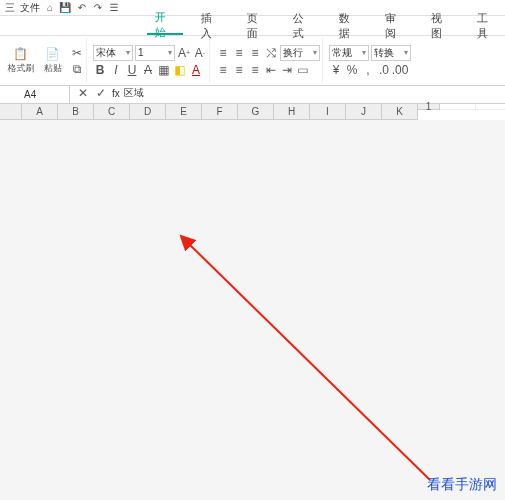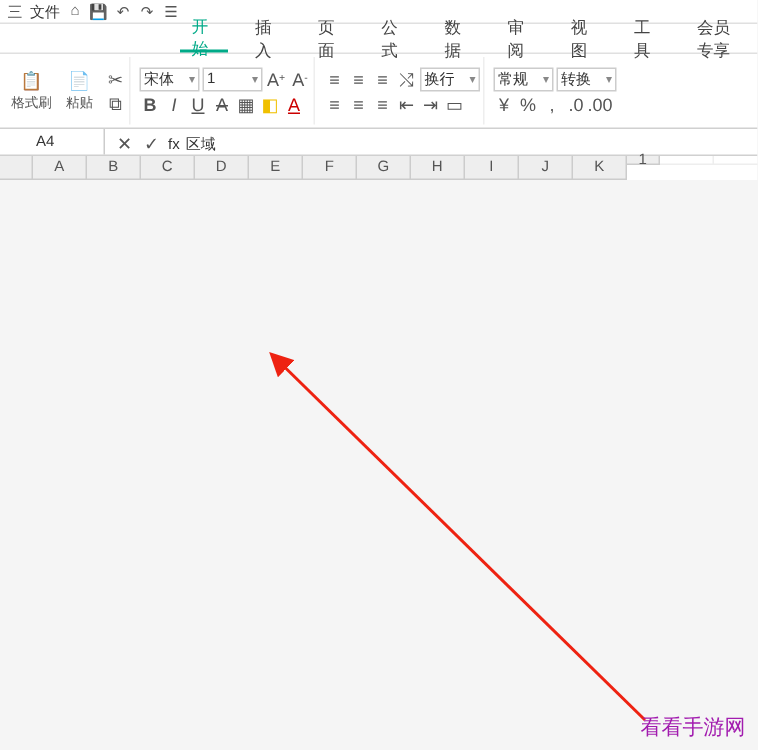--- a/index.html
+++ b/index.html
@@ -74,42 +74,42 @@
   .ic { width:14px; height:14px; display:flex;align-items:center;justify-content:center; color:#555; font-size:12px;}
   .sel {
     height:16px; border:1px solid #ccc; font-size:10px; padding:0 2px;
     display:flex;align-items:center; background:#fff;min-width:40px;justify-content:space-between;
   }
   .sel .dd{font-size:8px;color:#888;margin-left:2px;}
   
   .formulabar {
     height: 18px;
     background:#fff;
-    display:flex; align-items:flex-end;
+    display:flex; align-items:flex-start;
     border-bottom:1px solid #d0d0d0;
     font-size:10px;
   }
   .namebox { width:50px;border-right:1px solid #ccc;padding:0 4px;height:100%;display:flex;align-items:center; }
   .fxbox { display:flex;align-items:center; gap:4px; padding:0 6px;flex:1; }
   
   .gridwrap {
     display:flex;
     background:#fff;
   }
   .corner { width:22px; height:16px; background:#eee;border-right:1px solid #ccc;border-bottom:1px solid #ccc; }
   .colhdr { height:16px; background:#eee; border-right:1px solid #ccc;border-bottom:1px solid #ccc; display:flex;align-items:center;justify-content:center;font-size:10px;color:#555; }
   .rowhdr { width:22px; background:#eee; border-right:1px solid #ccc;border-bottom:1px solid #ccc; display:flex;align-items:center;justify-content:center;font-size:10px;color:#555; }
   .cell { border-right:1px solid #eee;border-bottom:1px solid #eee; font-size:10px;display:flex;align-items:center;justify-content:center; }
   
   .arrow-svg { position:absolute; pointer-events:none; }
   .watermark {
     position:absolute;
     bottom:6px; right:8px;
     font-size:14px;
-    color:#a21caf;
+    color:#1d4ed8;
     font-family:"SimSun",serif;
   }
 </style>
 </head>
 <body>
 
 <div class="titlebar">
   <span class="icon-slot">三</span>
   <span>文件</span>
   <span class="icon-slot">⌂</span>
@@ -122,21 +122,20 @@
 <div class="menubar">
   <div style="width:150px"></div>
   <div class="mitem active">开始</div>
   <div class="mitem">插入</div>
   <div class="mitem">页面</div>
   <div class="mitem">公式</div>
   <div class="mitem">数据</div>
   <div class="mitem">审阅</div>
   <div class="mitem">视图</div>
   <div class="mitem">工具</div>
-  <div class="mitem">会员专享</div>
 </div>
 
 <div class="ribbon">
   <div class="group">
     <div class="group-row">
       <div class="btn-lg">
         <span class="ic">📋</span>
         <span>格式刷</span>
       </div>
       <div class="btn-lg">

